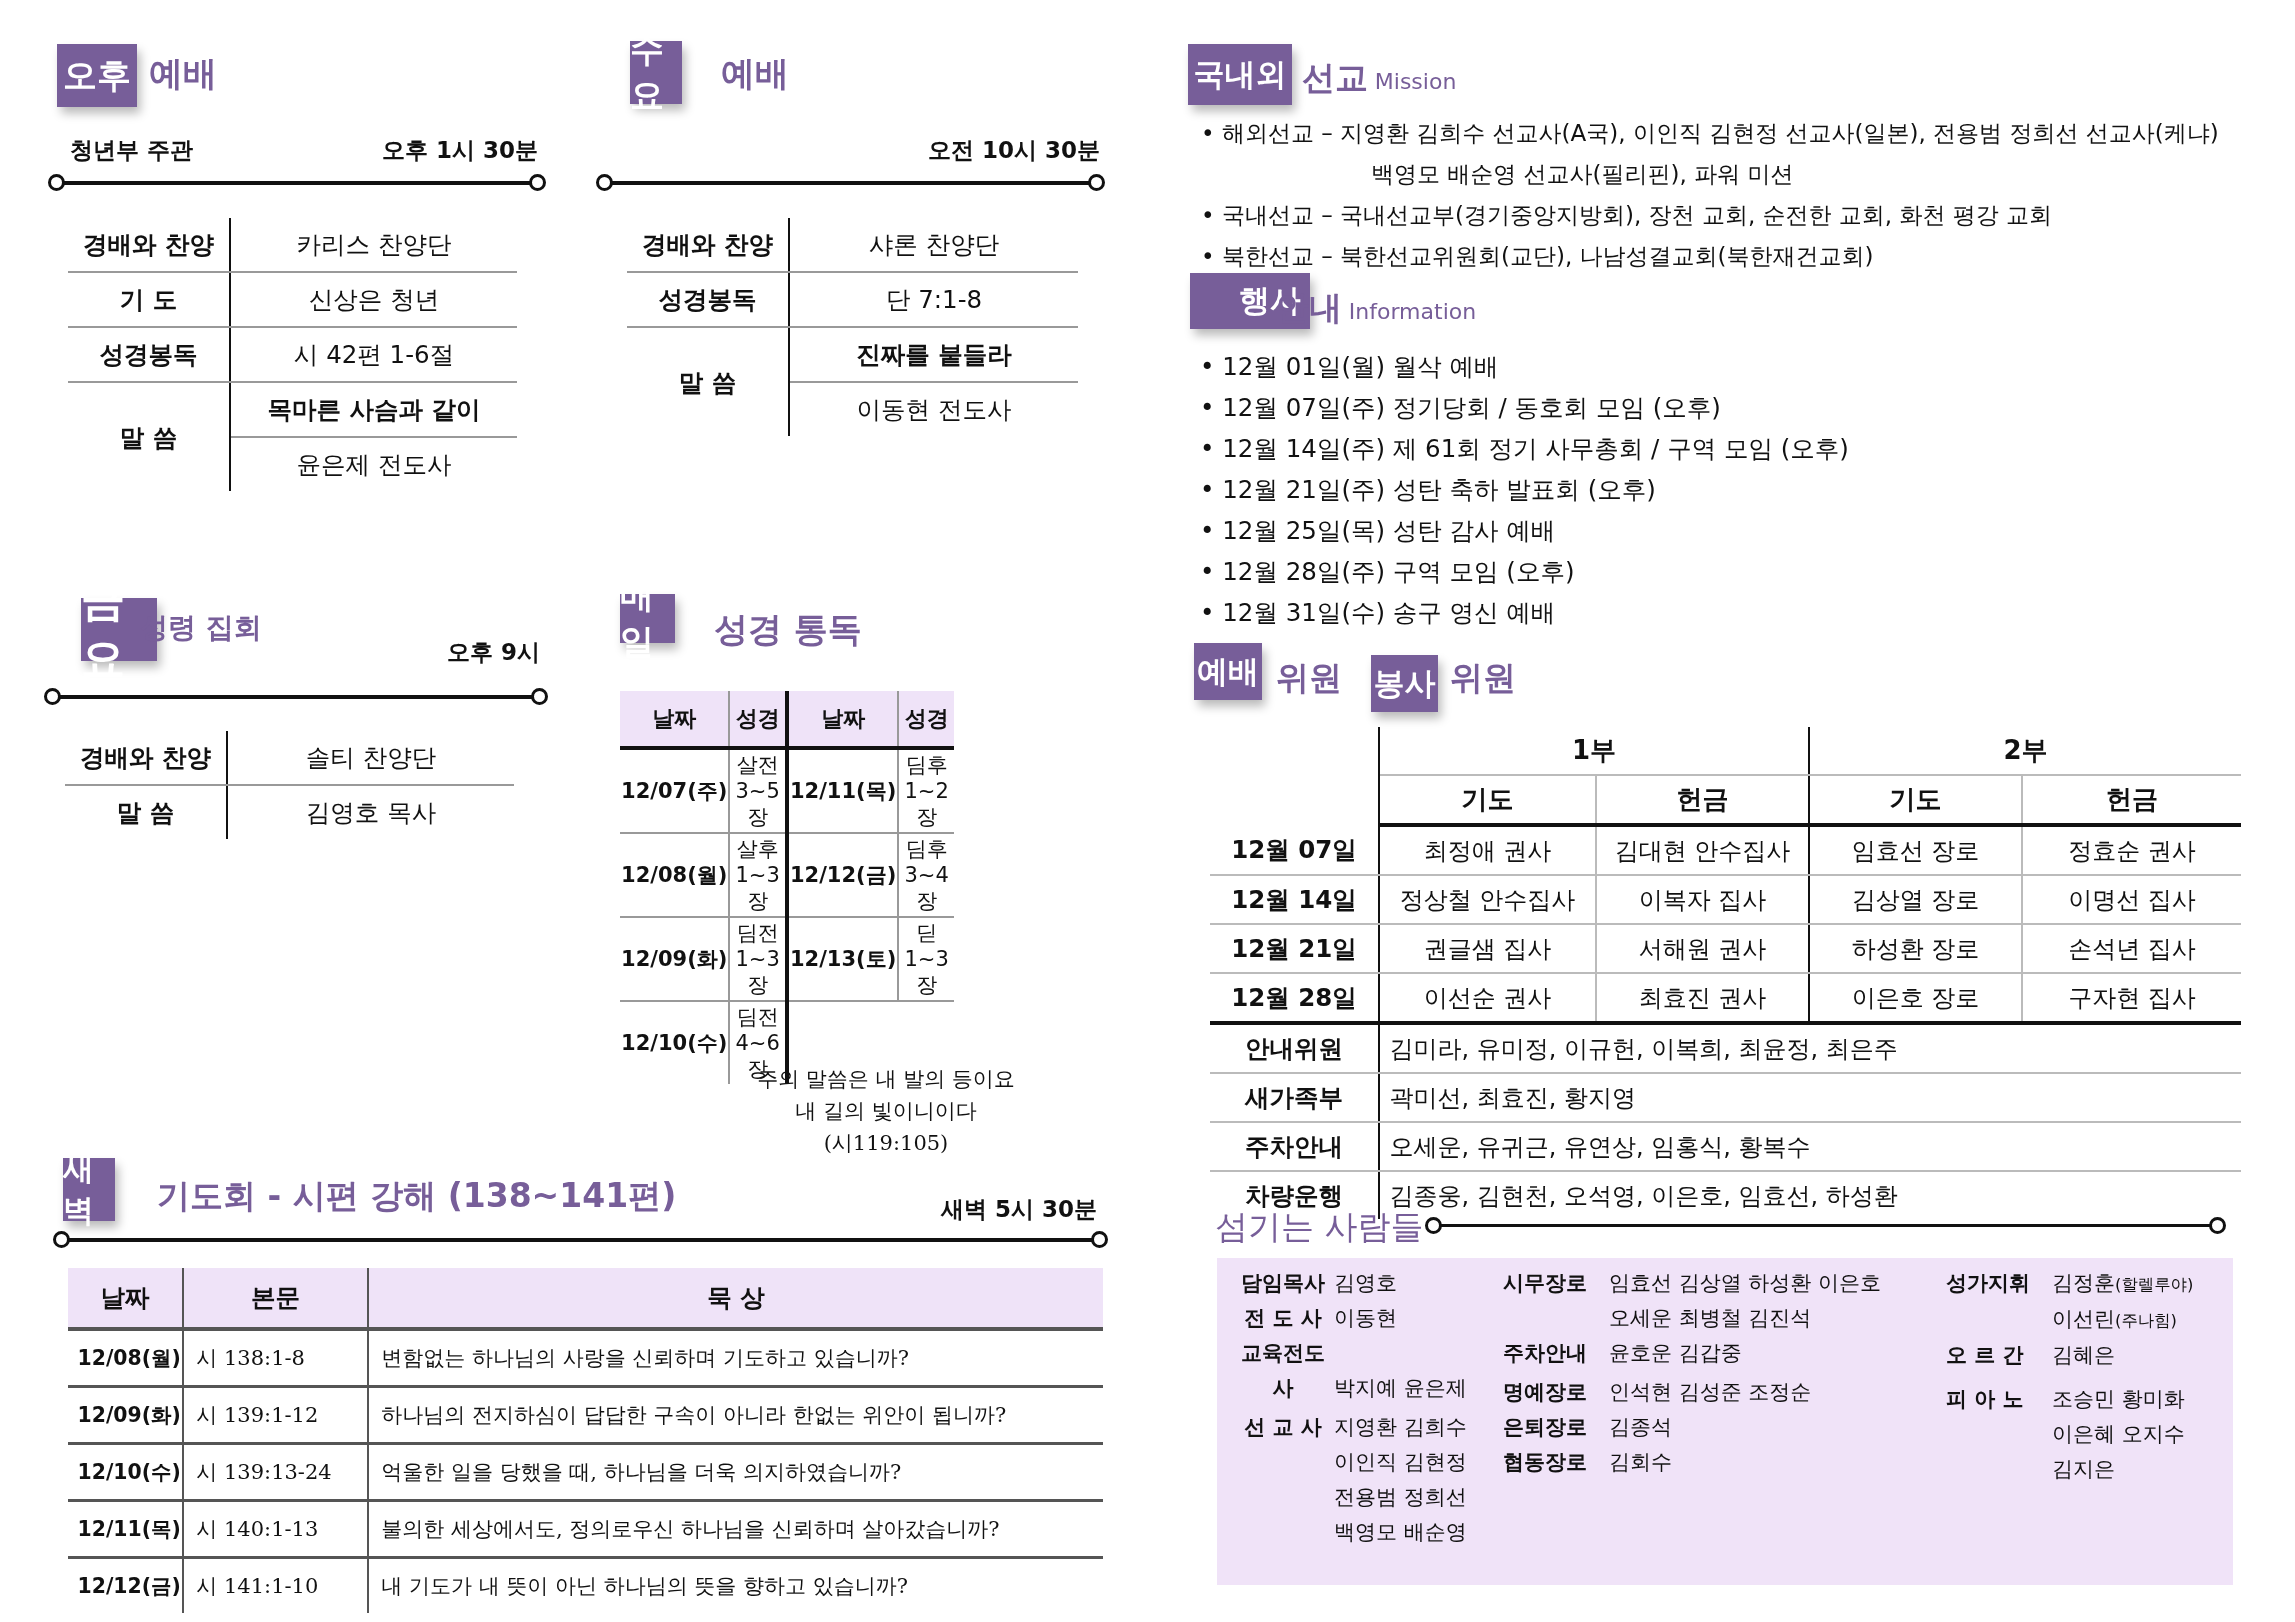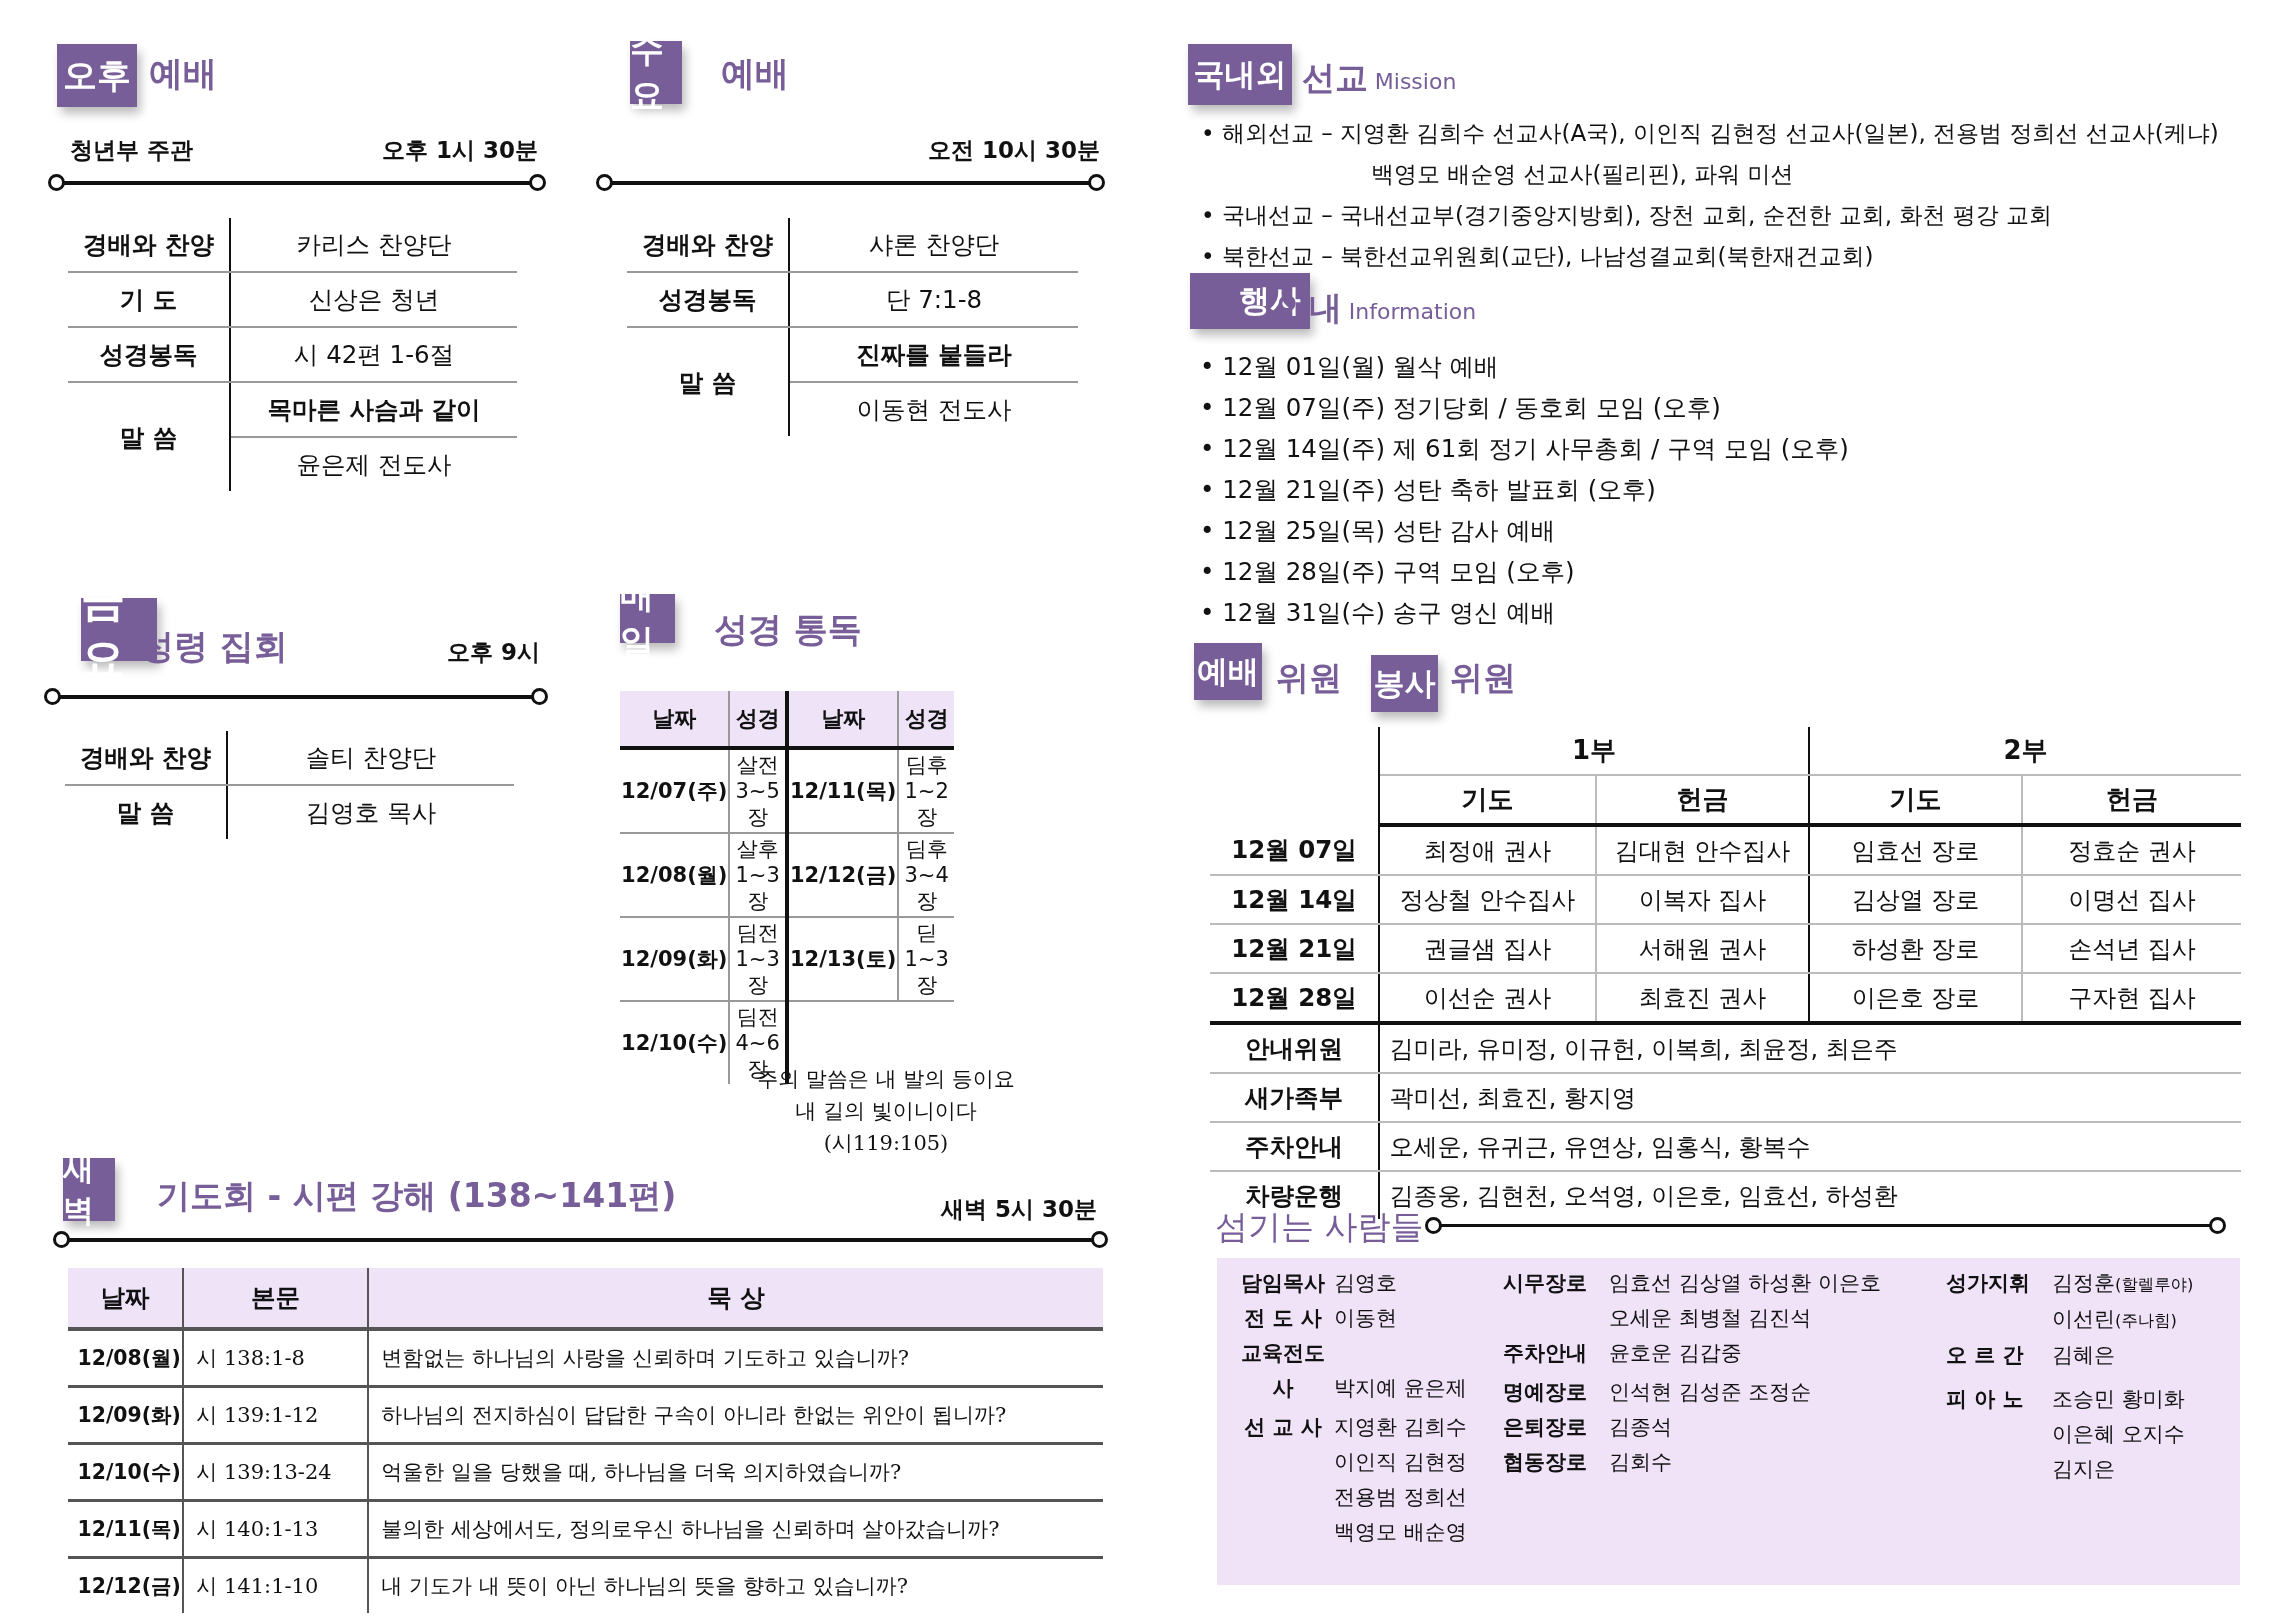--- a/index.html
+++ b/index.html
@@ -105,21 +105,21 @@
         <td class="k" rowspan="2">말 씀</td>
         <td class="v vb">진짜를 붙들라</td>
       </tr>
   <tr>
         <td class="v">이동현 전도사</td>
       </tr>
 </tbody>
   </table>
 
 <div class="tagbox" style="left:53px;top:598px;width:76px;height:63px;font-size:44px;margin-left:28px;">금요</div>
-<div class="tagtitle" style="left:140px;top:624px;font-size:34px;">성령 집회</div>
+<div class="tagtitle" style="left:140px;top:609px;font-size:28px;">성령 집회</div>
 <div class="lbl" style="left:447px;top:637px;">오후 9시</div>
 <div class="timeline" style="left:56px;top:695px;width:480px;"></div>
 <table class="svc" style="left:65px;top:731px;">
   <tbody>
       <tr class="sep">
         <td class="k">경배와 찬양</td>
         <td class="v">솔티 찬양단</td>
       </tr>
   <tr>
         <td class="k">말 씀</td>
@@ -295,21 +295,21 @@
   <tr>
         <td class="d" style="border-bottom:none">차량운행</td>
         <td colspan="4" class="left" style="border-bottom:none">김종웅, 김현천, 오석영, 이은호, 임효선, 하성환</td>
       </tr>
 </tbody>
   </table>
 
 <div class="tagtitle" style="left:1215px;top:1205px;font-size:33px;font-weight:normal;">섬기는 사람들</div>
 <div class="timeline" style="left:1437px;top:1224px;width:777px;height:3.4px;"></div>
 
-<div class="srv" style="left:1217px;top:1258px;width:1016px;height:327px;padding-left:7px;">
+<div class="srv" style="left:1217px;top:1258px;width:1016px;height:327px;">
   <div class="col" style="left:15px;top:8.2px;">
     <div><span class="k" style="display:inline-block;width:102px;text-align:center">담임목사</span><span>김영호</span></div>
     <div><span class="k" style="display:inline-block;width:102px;text-align:center">전 도 사</span><span>이동현</span></div>
     <div><span class="k" style="display:inline-block;width:102px;text-align:center">교육전도사</span><span>박지예 윤은제</span></div>
     <div style="margin-top:4.1px"><span class="k" style="display:inline-block;width:102px;text-align:center">선 교 사</span><span>지영환 김희수</span></div>
     <div style="padding-left:102px">이인직 김현정</div>
     <div style="padding-left:102px">전용범 정희선</div>
     <div style="padding-left:102px">백영모 배순영</div>
   </div>
   <div class="col" style="left:286px;top:8.2px;">

